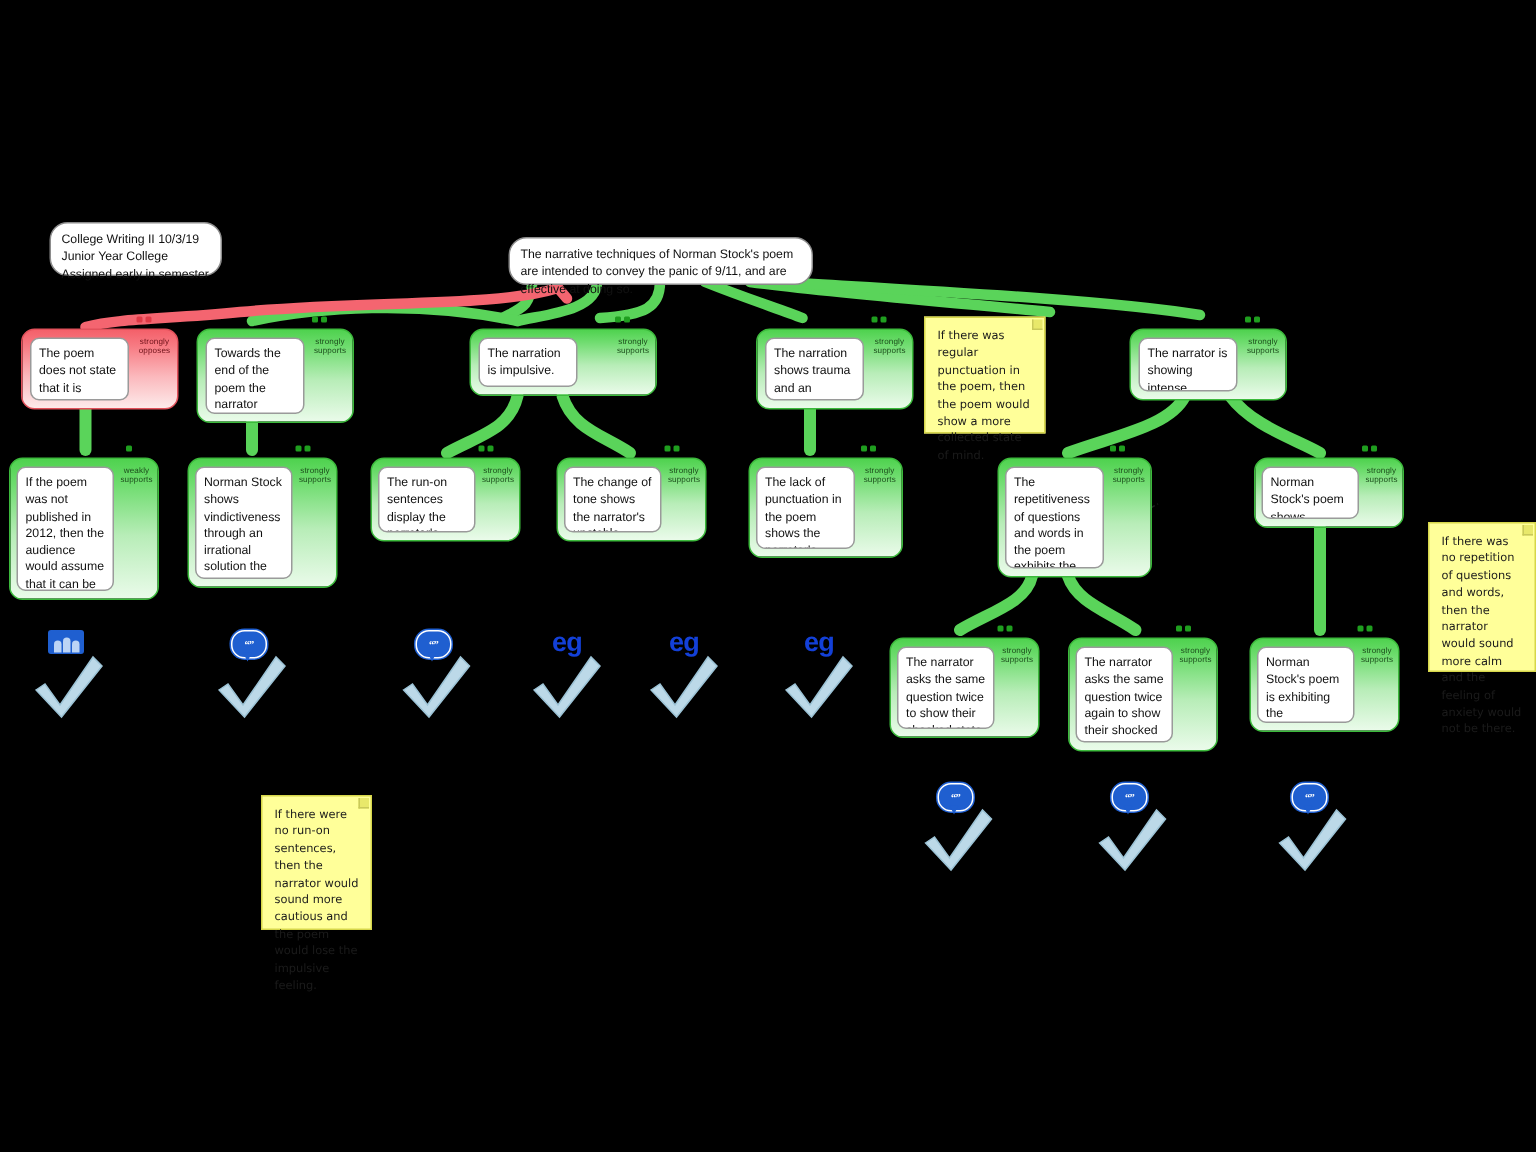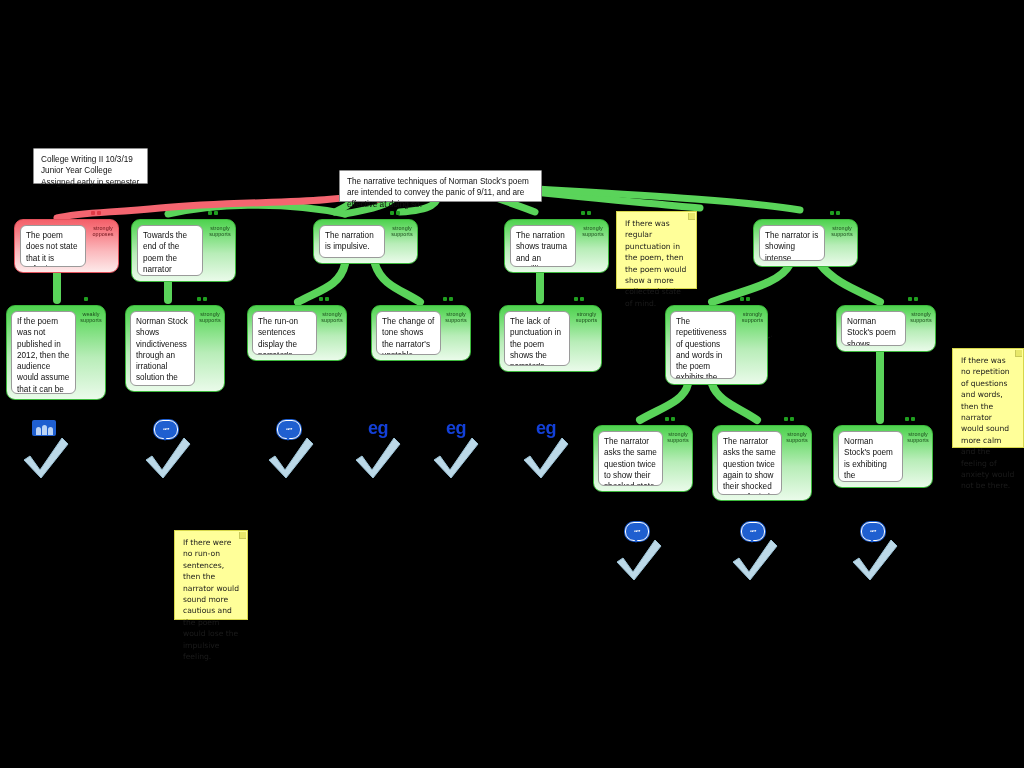--- a/index.html
+++ b/index.html
@@ -28,21 +28,21 @@
   .green .shell{background:linear-gradient(180deg,#4fd24f 0%,#6edc6e 18%,#b8edb8 55%,#eafbea 100%);
                 border:1px solid #3cba3c;}
   .green .rail span{color:#1c4b1c;}
   .green .dots i{background:#1f9e1f;}
   
   .red .shell{background:linear-gradient(180deg,#f4606a 0%,#f77a82 20%,#fbb9bd 60%,#fdeaea 100%);
               border:1px solid #e2515b;}
   .red .rail span{color:#6b1118;}
   .red .dots i{background:#e03a46;}
   
-  .plain{background:#fff;border:1px solid #8c8c8c;border-radius:1px;
+  .plain{background:#fff;border:1px solid #8c8c8c;border-radius:12px;
          font-size:8.2px;line-height:11.3px;color:#111;padding:5px 7px;box-sizing:border-box;}
 
   
   .sticky{position:absolute;background:#ffff99;border:1px solid #d6d64a;
           box-sizing:border-box;padding:6px 7px 6px 8px;
           font-family:"DejaVu Sans", sans-serif;
           font-size:7.6px;line-height:11.4px;color:#1b1b1b;}
   .sticky .fold{position:absolute;right:1px;top:1px;width:6px;height:6px;
                 background:#e8e86a;border-left:1px solid #c9c95a;border-bottom:1px solid #c9c95a;}
 
@@ -115,21 +115,21 @@
       <path d="M745 350 L 772 336"></path>
     </g>
     <circle cx="578" cy="348" r="2.2" fill="#111"></circle>
     <circle cx="745" cy="350" r="2.2" fill="#111"></circle>
   </svg>
 
   <div class="plain" style="position:absolute;left:33px;top:148px;width:115px;height:36px;">
     <span>College Writing II 10/3/19 Junior Year College Assigned early in semester</span>
   </div>
 
-  <div class="plain" style="position:absolute;left:339px;top:158px;width:203px;height:32px;margin-top:12px;">
+  <div class="plain" style="position:absolute;left:339px;top:158px;width:203px;height:32px;">
     <span>The narrative techniques of Norman Stock's poem are intended to convey the panic of 9/11, and are effective at doing so.</span>
   </div>
 
   <div class="node red" style="left:14px;top:219px;width:105px;height:54px;">
     <div class="shell"></div>
     <div class="body" style="left:6px;top:6px;width:66px;height:42px;">The poem does not state that it is referring to 9/11.</div>
     <div class="rail" style="width:32px;">
       <span>strongly opposes</span>
     </div>
     <div class="dots" style="right:18px;top:-8px;">
@@ -143,21 +143,21 @@
     <div class="body" style="left:6px;top:6px;width:66px;height:51px;">Towards the end of the poem the narrator sounds vindictive and vengeful.</div>
     <div class="rail" style="width:32px;">
       <span>strongly supports</span>
     </div>
     <div class="dots" style="right:18px;top:-8px;">
       <i></i>
         <i></i>
     </div>
   </div>
 
-  <div class="node green" style="left:313px;top:219px;width:105px;height:45px;">
+  <div class="node green" style="left:313px;top:219px;width:125px;height:45px;">
     <div class="shell"></div>
     <div class="body" style="left:6px;top:6px;width:66px;height:33px;">The narration is impulsive.</div>
     <div class="rail" style="width:32px;">
       <span>strongly supports</span>
     </div>
     <div class="dots" style="right:18px;top:-8px;">
       <i></i>
         <i></i>
     </div>
   </div>

